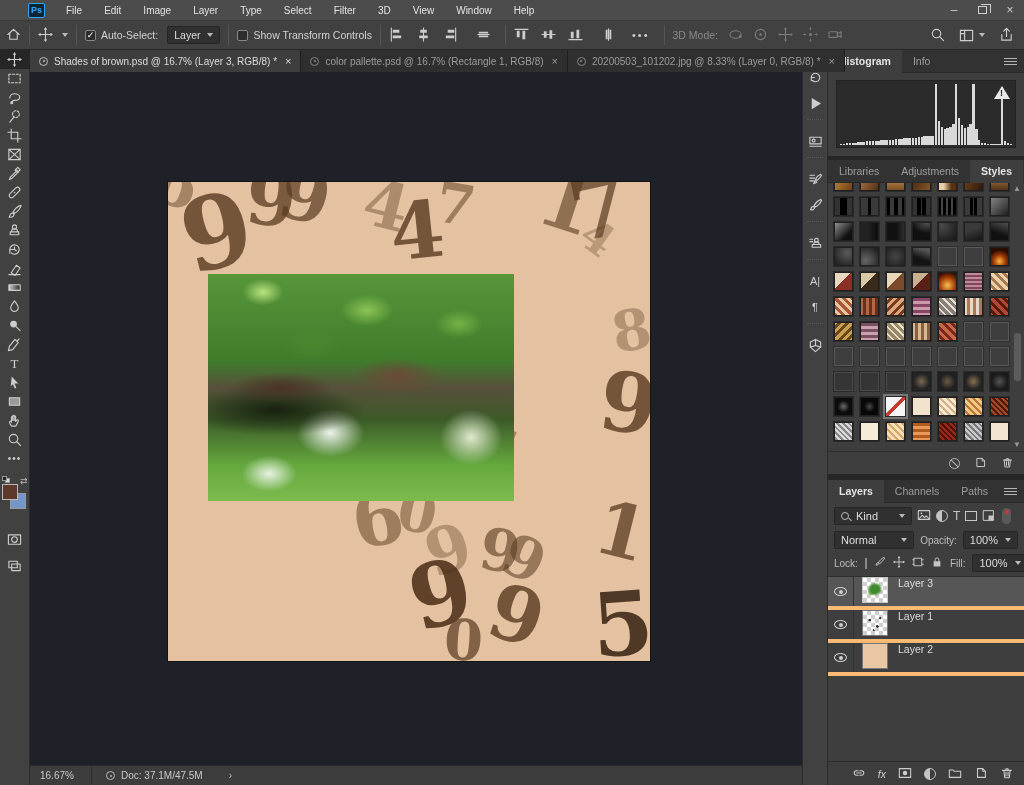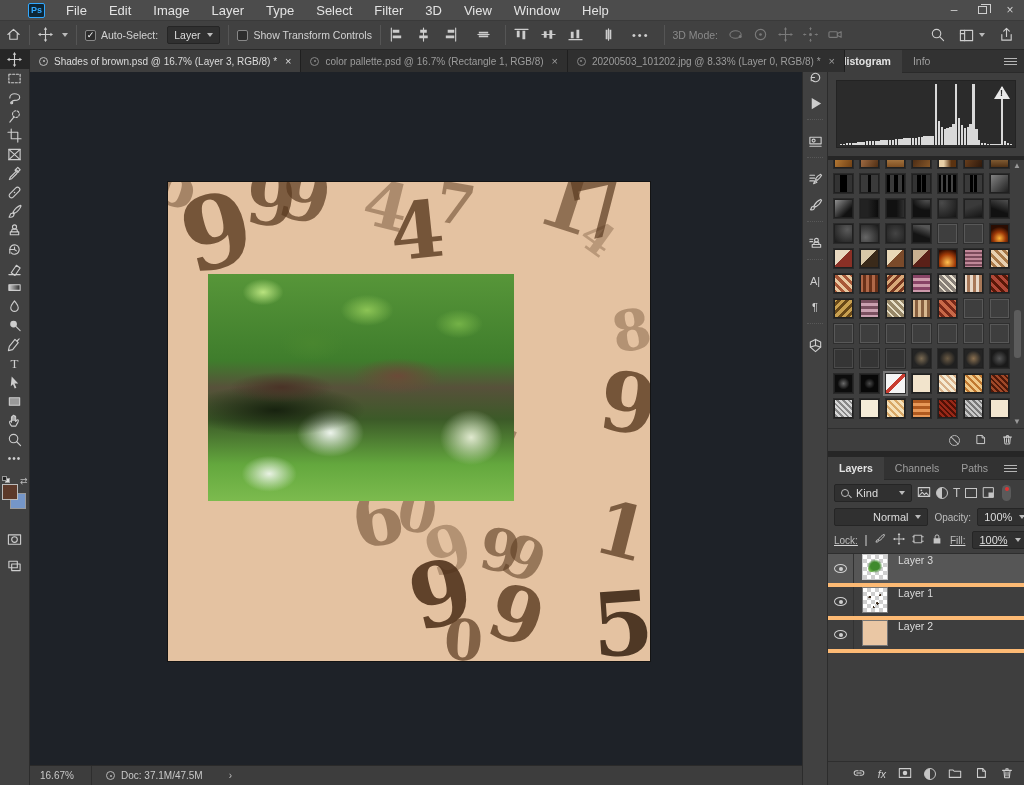--- a/index.html
+++ b/index.html
@@ -6,21 +6,21 @@
   html,body { width:1024px; height:785px; overflow:hidden; background:#1e2228;
     font-family:"Liberation Sans","DejaVu Sans",sans-serif; font-size:11px; color:#d6d6d6;
     -webkit-font-smoothing:antialiased; }
   #app { position:relative; width:1024px; height:785px; background:#1e2228; }
 
   
   #titlebar { position:absolute; left:0; top:0; width:1024px; height:21px; background:#4c4c4c;
     display:flex; align-items:center; border-bottom:1px solid #3a3a3a; }
   #ps-logo { width:17px; height:15px; margin:0 10px 0 28px; border:1px solid #31a8ff; background:#0d2636;
     color:#31a8ff; font-size:9px; font-weight:bold; display:flex; align-items:center; justify-content:center; border-radius:2px; }
-  .menu-item { padding:0 11px; height:21px; line-height:21px; color:#e3e3e3; font-size:13px; cursor:default; }
+  .menu-item { padding:0 11px; height:21px; line-height:21px; color:#e3e3e3; font-size:10px; cursor:default; }
   #win-controls { margin-left:auto; display:flex; align-items:center; height:21px; }
   .win-btn { width:28px; height:21px; display:flex; align-items:center; justify-content:center; color:#cfcfcf; font-size:12px; }
   .restore-glyph { width:9px; height:8px; border:1px solid #cfcfcf; position:relative; }
   .restore-glyph::before { content:""; position:absolute; left:2px; top:-3px; width:9px; height:8px; border:1px solid #cfcfcf; border-left:none; border-bottom:none; }
 
   
   #optionsbar { position:absolute; left:0; top:21px; width:1024px; height:29px; background:#414141;
     border-bottom:1px solid #282828; display:flex; align-items:center; font-size:10.5px; color:#d2d2d2; }
   .ob-sep { width:1px; height:20px; background:#555; margin:0 8px; }
   .ob-group { display:flex; align-items:center; gap:9px; }
@@ -135,21 +135,21 @@
   .filter-row { display:flex; align-items:center; gap:5px; padding:4px 6px 3px; }
   #kind-field { flex:0 0 78px; }
   .mag { width:8px; height:8px; border:1.3px solid #bbb; border-radius:50%; position:relative; }
   .mag::after { content:""; position:absolute; left:6px; top:6px; width:4px; height:1.3px; background:#bbb; transform:rotate(45deg); }
   .half-circle { width:12px; height:12px; border-radius:50%; border:1px solid #c5c5c5; background:linear-gradient(90deg,#c5c5c5 50%,transparent 50%); }
   .box-ic { width:12px; height:10px; border:1px solid #c5c5c5; }
   .pill { width:9px; height:16px; background:#5a5a5a; border-radius:5px; position:relative; margin-left:2px; }
   .pill::after { content:""; position:absolute; left:2.5px; top:2px; width:4px; height:4px; border-radius:50%; background:#d33; }
   .blend-row { display:flex; align-items:center; gap:6px; padding:3px 6px; }
   .small-label { color:#bdbdbd; font-size:10px; }
-  .lock-row { display:flex; align-items:center; gap:7px; padding:2px 6px 4px; border-bottom:1px solid #2e2e2e;text-decoration:underline; }
+  .lock-row { display:flex; align-items:center; gap:7px; padding:2px 6px 4px; border-bottom:1px solid #2e2e2e; }
   .checker-ic { width:11px; height:11px; background:
       linear-gradient(45deg,#c5c5c5 25%,transparent 25%,transparent 75%,#c5c5c5 75%),
       linear-gradient(45deg,#c5c5c5 25%,#555 25%,#555 75%,#c5c5c5 75%);
       background-size:6px 6px; background-position:0 0,3px 3px; border:1px solid #888; }
   #layers-list { }
   .layer-row { display:flex; height:33px; border-bottom:4px solid #fdba74; background:#3e3e3e; }
   .layer-row.selected { background:#565656; }
   .eye-cell { width:26px; align-self:stretch; border-right:1px solid #323232; display:flex; align-items:center; justify-content:center; }
   .eye { width:13px; height:9px; border:1.2px solid #cfcfcf; border-radius:50%; position:relative; }
   .eye::after { content:""; position:absolute; left:3.5px; top:1.5px; width:4px; height:4px; border-radius:50%; background:#cfcfcf; }
@@ -657,20 +657,30 @@
                 <i style="height: 2%;"></i>
               </div>
             <div id="hist-warning"></div>
           </div>
         </div>
       </div>
 
       <div class="panel-gap"></div>
 
       <div class="panel">
+        <div class="panel-tabs">
+          <div class="panel-tab">Libraries</div>
+          <div class="panel-tab">Adjustments</div>
+          <div class="panel-tab active">Styles</div>
+          <div class="panel-menu">
+              <i></i>
+              <i></i>
+              <i></i>
+            </div>
+        </div>
         <div id="styles-body">
           <div id="swatch-grid">
               <div class="swatch" style="background: linear-gradient(120deg, rgb(201, 138, 62), rgb(107, 60, 18));"></div>
               <div class="swatch" style="background: linear-gradient(120deg, rgb(185, 127, 82), rgb(74, 42, 16));"></div>
               <div class="swatch" style="background: linear-gradient(rgb(216, 169, 106), rgb(122, 74, 30));"></div>
               <div class="swatch" style="background: linear-gradient(120deg, rgb(58, 31, 14), rgb(138, 90, 42));"></div>
               <div class="swatch" style="background: linear-gradient(90deg, rgb(232, 208, 168) 30%, rgb(90, 50, 16) 70%);"></div>
               <div class="swatch" style="background: linear-gradient(120deg, rgb(122, 74, 34), rgb(42, 22, 10));"></div>
               <div class="swatch" style="background: linear-gradient(rgb(200, 154, 94), rgb(74, 44, 18));"></div>
               <div class="swatch" style="background: linear-gradient(90deg, rgb(51, 51, 51) 30%, rgb(0, 0, 0) 30%, rgb(0, 0, 0) 70%, rgb(51, 51, 51) 70%);"></div>
@@ -792,21 +802,21 @@
           <span class="box-ic"></span>
           <span><svg class="ic" viewBox="0 0 16 16" style="width:13px;height:13px;">
                 <rect x="2" y="2" width="12" height="12"></rect>
                 <rect x="8" y="8" width="6" height="6" fill="#c5c5c5" stroke="none"></rect>
               </svg></span>
           <span class="pill"></span>
         </div>
 
         <div class="blend-row">
           <span class="dropdown" style="flex:1;">
-            <span style="margin-right:auto;margin-left:32px;">Normal</span>
+            <span style="margin-right:auto;">Normal</span>
             <span class="tri-down"></span>
           </span>
           <span class="small-label">Opacity:</span>
           <span class="dropdown">
             <span>100%</span>
             <span class="tri-down"></span>
           </span>
         </div>
 
         <div class="lock-row">

